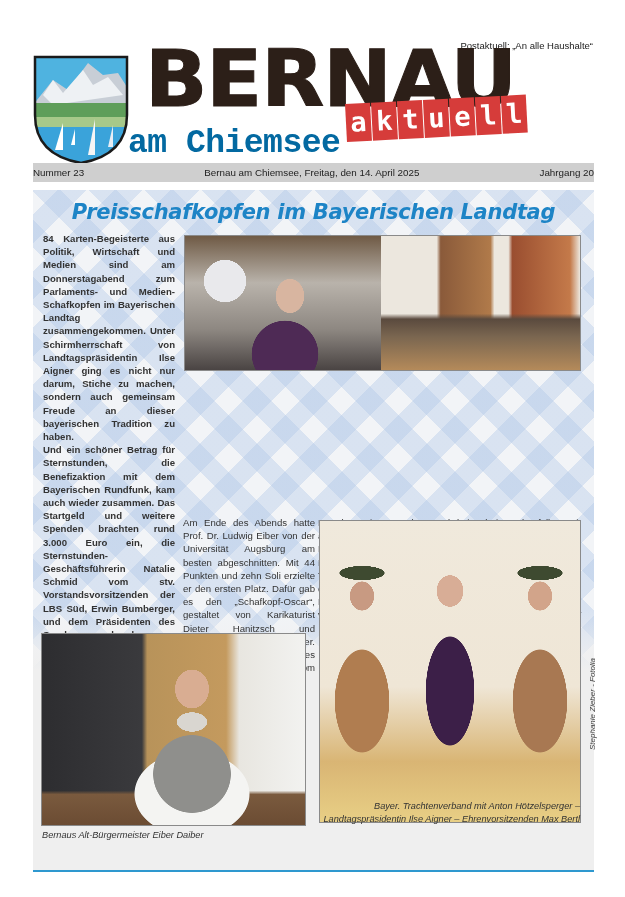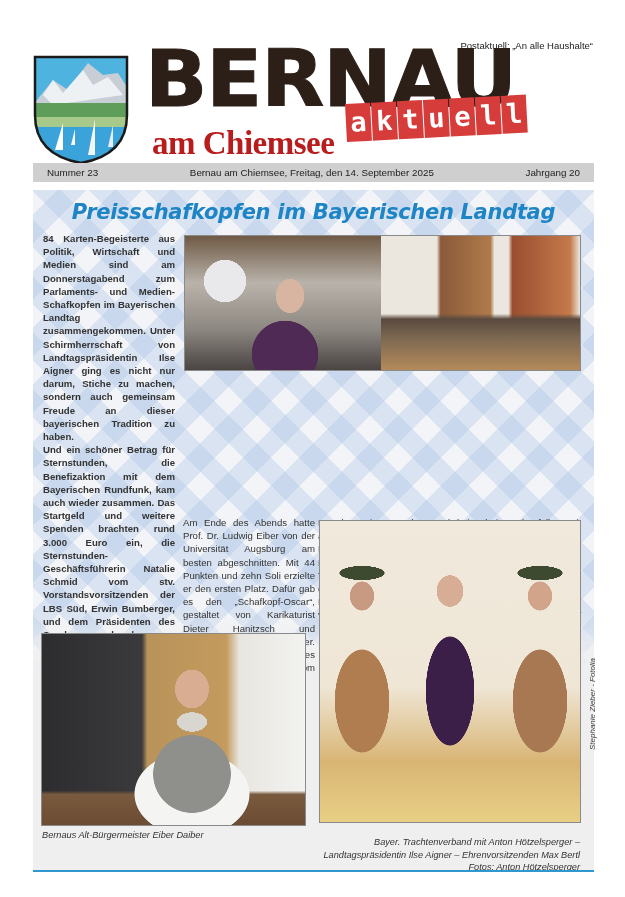--- a/index.html
+++ b/index.html
@@ -3,25 +3,25 @@
 <meta charset="utf-8">
 <style>
   * { box-sizing: border-box; margin: 0; padding: 0; }
   html, body { width: 625px; height: 897px; background: #ffffff; overflow: hidden; }
   body { position: relative; font-family: "Liberation Sans", sans-serif; color: #2a2a2a; }
 
   
   .postaktuell { position: absolute; top: 40px; right: 32px; font-size: 9.5px; color: #222; }
   .crest { position: absolute; left: 33px; top: 55px; width: 96px; height: 110px; }
   .masthead-title { position: absolute; left: 145px; top: 40px; font-family: "DejaVu Sans", sans-serif; font-weight: bold; font-size: 78px; letter-spacing: -1px; color: #2c1f18; line-height: 1; transform: scaleX(1.05); transform-origin: left; -webkit-text-stroke: 1px #2c1f18; }
-  .masthead-sub { position: absolute; left: 152px; top: 127px; font-family: Liberation Serif, serif; font-weight: bold; font-size: 33px; color: #b91c1c; line-height: 1; letter-spacing: -0.5px; }
+  .masthead-sub { position: absolute; left: 128px; top: 127px; font-family: Liberation Mono, monospace; font-weight: bold; font-size: 33px; color: #0369a1; line-height: 1; letter-spacing: -0.5px; }
   .stamp { position: absolute; left: 347px; top: 104px; display: flex; transform: rotate(-3deg); transform-origin: left bottom; }
   .stamp span { display: inline-block; width: 25px; height: 38px; margin-right: 1px; background: #d63c3a; color: #fff; font-family: "DejaVu Sans Mono", monospace; font-weight: bold; font-size: 27px; text-align: center; line-height: 38px; }
 
-  .infobar { position: absolute; left: 33px; top: 163px; width: 561px; height: 19px; background: #cfcfcf; display: flex; justify-content: space-between; align-items: center; padding: 0 14px; font-size: 9.8px; color: #222; }
+  .infobar { position: absolute; left: 33px; top: 163px; width: 561px; height: 19px; background: #cfcfcf; display: flex; justify-content: space-between; align-items: center; padding: 0 0; font-size: 9.8px; color: #222; }
 
   
   .article { position: absolute; left: 33px; top: 190px; width: 561px; height: 680px; background:
       repeating-linear-gradient(45deg, rgba(170,195,230,0.35) 0 20px, rgba(255,255,255,0) 20px 40px),
       repeating-linear-gradient(-45deg, rgba(170,195,230,0.35) 0 20px, rgba(255,255,255,0) 20px 40px),
       #f2f4f7; }
   .article-bottom-fade { position: absolute; left: 0; top: 420px; width: 100%; height: 260px; background: linear-gradient(180deg, rgba(242,242,242,0) 0, #efefef 60px); }
   .headline { position: absolute; left: 0; top: 10px; width: 100%; text-align: center; font-family: "DejaVu Sans", sans-serif; font-weight: bold; font-style: italic; font-size: 21px; color: #1d84c6; letter-spacing: -0.3px; }
 
   .col { position: absolute; font-size: 9.6px; line-height: 13.2px; color: #333; text-align: justify; hyphens: manual; }
@@ -55,21 +55,21 @@
   .photo-right { left: 286px; top: 330px; width: 262px; height: 303px; background:
       radial-gradient(ellipse 22px 26px at 130px 70px, #d8ad96 0 60%, transparent 61%),
       radial-gradient(ellipse 20px 24px at 42px 75px, #c89a82 0 60%, transparent 61%),
       radial-gradient(ellipse 20px 24px at 220px 75px, #d2a48a 0 60%, transparent 61%),
       radial-gradient(ellipse 32px 10px at 42px 52px, #3e4a30 0 70%, transparent 71%),
       radial-gradient(ellipse 32px 10px at 220px 52px, #3e4a30 0 70%, transparent 71%),
       radial-gradient(ellipse 40px 90px at 130px 170px, #3c1f48 0 60%, transparent 61%),
       radial-gradient(ellipse 45px 85px at 42px 180px, #b07d50 0 60%, transparent 61%),
       radial-gradient(ellipse 45px 85px at 220px 180px, #a87852 0 60%, transparent 61%),
       linear-gradient(180deg, #f0e9dc 0, #efe6d6 55%, #d9b574 80%, #e8cf85 100%); }
-  .caption-right { position: absolute; right: 14px; top: 646px; width: 260px; text-align: right; font-size: 9.2px; line-height: 12.5px; font-style: italic; color: #333; }
+  .caption-right { position: absolute; right: 14px; top: 610px; width: 260px; text-align: right; font-size: 9.2px; line-height: 12.5px; font-style: italic; color: #333; }
   .vertical-credit { position: absolute; left: 555px; top: 560px; font-size: 8px; font-style: italic; color: #444; transform: rotate(-90deg); transform-origin: left top; white-space: nowrap; }
 
   .bottom-rule { position: absolute; left: 33px; top: 870px; width: 561px; height: 2px; background: #2e98cf; }
 </style>
 </head>
 <body>
 
 <div class="postaktuell">Postaktuell: „An alle Haushalte“</div>
 
 <svg class="crest" viewBox="0 0 96 110">
@@ -100,21 +100,21 @@
   <span>k</span>
   <span>t</span>
   <span>u</span>
   <span>e</span>
   <span>l</span>
   <span>l</span>
 </div>
 
 <div class="infobar">
   <span>Nummer 23</span>
-  <span>Bernau am Chiemsee, Freitag, den 14. September 2025</span>
+  <span>Bernau am Chiemsee, Freitag, den 14. April 2025</span>
   <span>Jahrgang 20</span>
 </div>
 
 <div class="article">
   <div class="article-bottom-fade"></div>
   <h1 class="headline">Preisschafkopfen im Bayerischen Landtag</h1>
 
   <div class="col col1">
     <p>84 Karten-Begeisterte aus Politik, Wirtschaft und Medien sind am Donnerstagabend zum Parlaments- und Medien-Schafkopfen im Bayerischen Landtag zusammengekommen. Unter Schirmherrschaft von Landtagspräsidentin Ilse Aigner ging es nicht nur darum, Stiche zu machen, sondern auch gemeinsam Freude an dieser bayerischen Tradition zu haben.</p>
     <p>Und ein schöner Betrag für Sternstunden, die Benefizaktion mit dem Bayerischen Rundfunk, kam auch wieder zusammen. Das Startgeld und weitere Spenden brachten rund 3.000 Euro ein, die Sternstunden-Geschäftsführerin Natalie Schmid vom stv. Vorstandsvorsitzenden der LBS Süd, Erwin Bumberger, und dem Präsidenten des Sparkassenverbands Bayern, Matthias Dießl, entge-</p>
@@ -137,18 +137,17 @@
     <p class="credit">LBS/Hötzelsperger</p>
   </div>
 
   <div class="photo photo-left"></div>
   <div class="caption-left">Bernaus Alt-Bürgermeister Eiber Daiber</div>
 
   <div class="photo photo-right"></div>
   <div class="caption-right">
     <div>Bayer. Trachtenverband mit Anton Hötzelsperger –</div>
     <div>Landtagspräsidentin Ilse Aigner – Ehrenvorsitzenden Max Bertl</div>
-    <div>Fotos: Anton Hötzelsperger</div>
   </div>
   <div class="vertical-credit">Stephanie Zieber - Fotolia</div>
 </div>
 
 <div class="bottom-rule"></div>
 
 </body></html>

